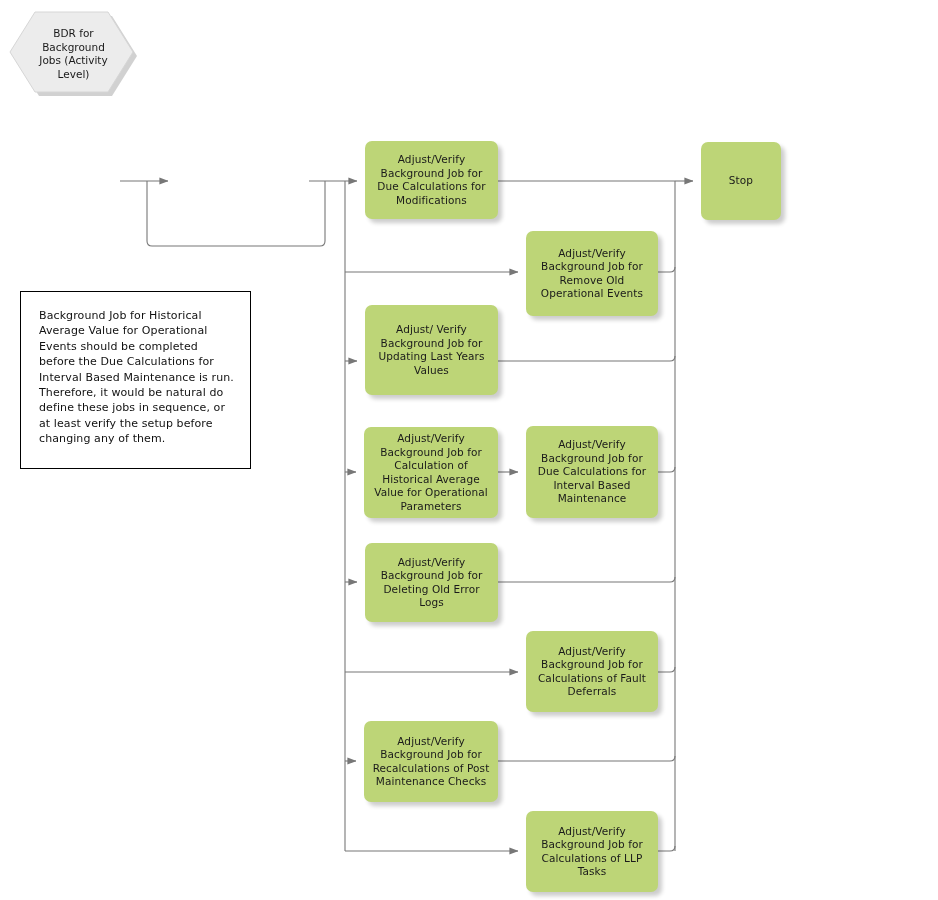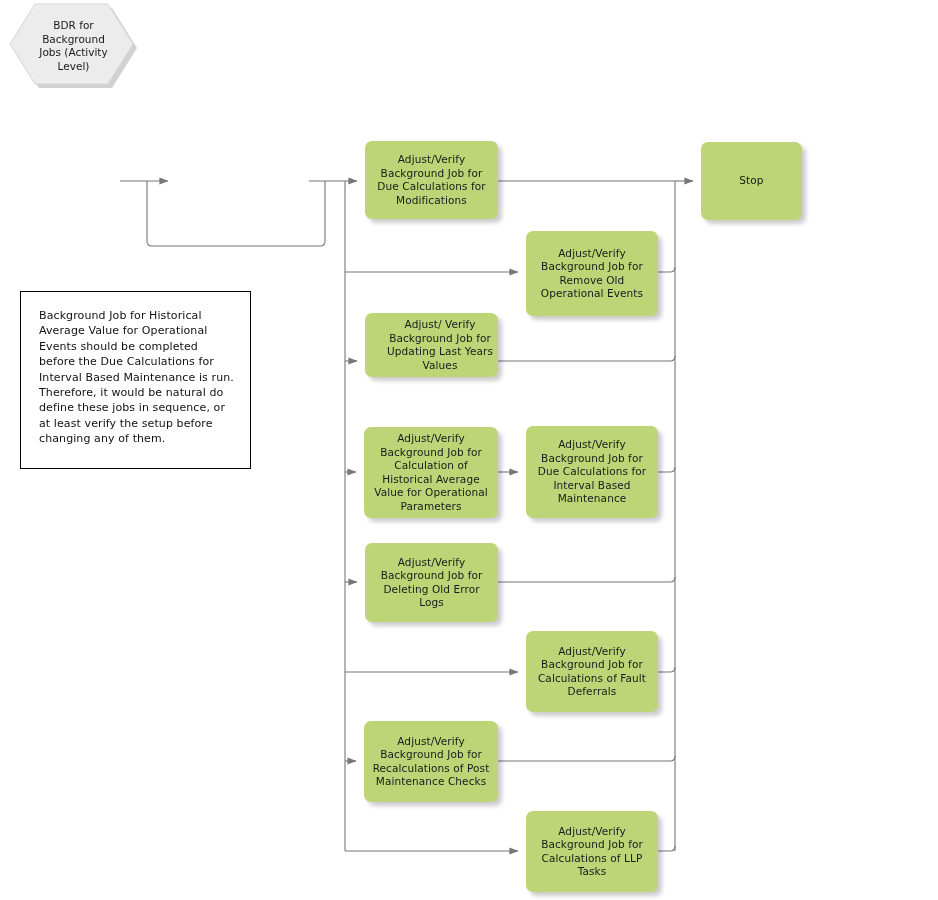--- a/index.html
+++ b/index.html
@@ -132,21 +132,21 @@
       <path d="M498,582 L670,582 Q675,582 675,577"></path>
       <path d="M658,672 L670,672 Q675,672 675,667"></path>
       <path d="M498,761 L670,761 Q675,761 675,756"></path>
       <path d="M658,851 L670,851 Q675,851 675,846"></path>
 
       <path d="M675,181 L693,181" marker-end="url(#arrow)"></path>
 
     </g>
   </svg>
 
-  <div class="hexwrap" style="left:8px; top:0; width:131px; height:92px;text-decoration:underline;">
+  <div class="hexwrap" style="left:8px; top:8px; width:131px; height:92px;text-decoration:underline;">
     <svg width="131" height="92" viewBox="0 0 131 92">
       <polygon points="27,4 100,4 125,44 100,84 27,84 2,44" fill="rgba(0,0,0,0.18)" transform="translate(4,4)"></polygon>
       <polygon points="27,4 100,4 125,44 100,84 27,84 2,44" fill="#ececec" stroke="#d6d6d6" stroke-width="1"></polygon>
     </svg>
     <div class="hexlabel">BDR for
 Background
 Jobs (Activity
 Level)</div>
   </div>
 
@@ -159,21 +159,21 @@
 Modifications</span>
   </div>
 
   <div class="node activity" style="left:526px; top:231px; width:132px; height:85px;">
     <span class="lbl">Adjust/Verify
 Background Job for
 Remove Old
 Operational Events</span>
   </div>
 
-  <div class="node activity" style="left:365px; top:313px; width:133px; height:64px;justify-content:flex-end;">
+  <div class="node activity" style="left:365px; top:305px; width:133px; height:90px;">
     <span class="lbl">Adjust/ Verify
 Background Job for
 Updating Last Years
 Values</span>
   </div>
 
   <div class="node activity" style="left:364px; top:427px; width:134px; height:91px;">
     <span class="lbl">Adjust/Verify
 Background Job for
 Calculation of
@@ -211,21 +211,21 @@
 Maintenance Checks</span>
   </div>
 
   <div class="node activity" style="left:526px; top:811px; width:132px; height:81px;">
     <span class="lbl">Adjust/Verify
 Background Job for
 Calculations of LLP
 Tasks</span>
   </div>
 
-  <div class="node activity" style="left:701px; top:142px; width:101px; height:78px;">
+  <div class="node activity" style="left:701px; top:142px; width:80px; height:78px;">
     <span class="lbl">Stop</span>
   </div>
 
   <div class="node note" style="left:20px; top:291px; width:231px; height:178px;">
     <span class="lbl">Background Job for Historical Average Value for Operational Events should be completed before the Due Calculations for Interval Based Maintenance is run. Therefore, it would be natural do define these jobs in sequence, or at least verify the setup before changing any of them.</span>
   </div>
 
 </div>
 
 </body></html>

